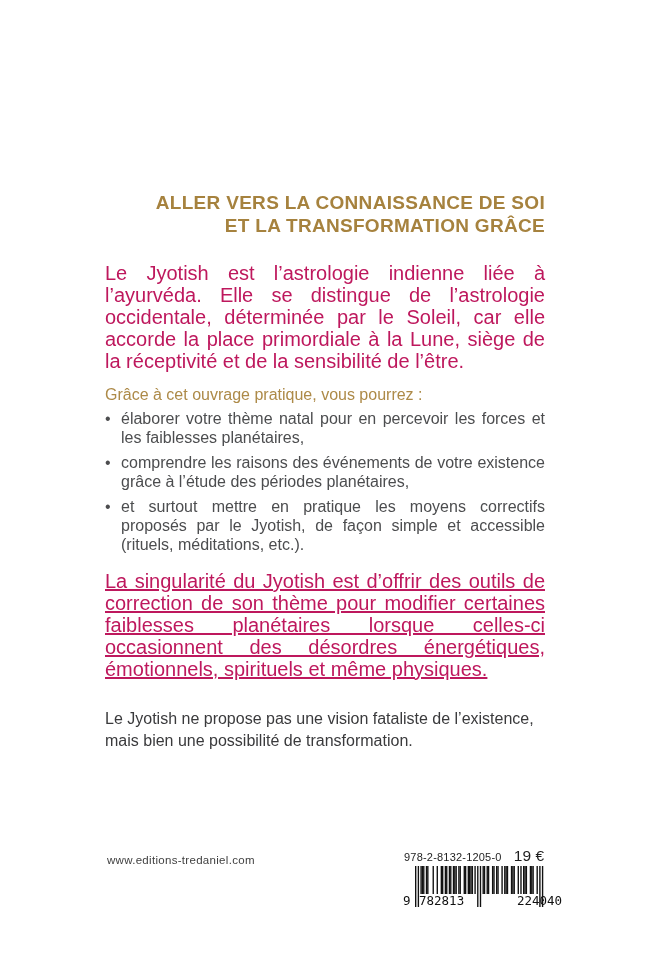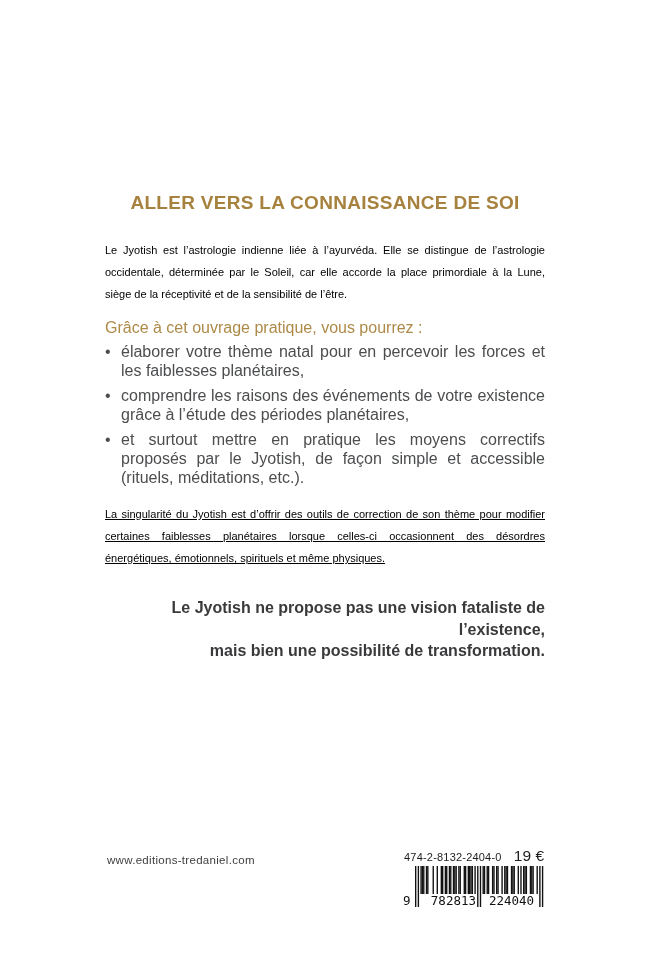--- a/index.html
+++ b/index.html
@@ -11,34 +11,34 @@
     overflow:hidden;
   }
   .cover{position:absolute;inset:0;background:#ffffff;}
   .content{
     width:440px;
     margin:0 auto;
     padding-top:191px;
   }
   .headline{
     margin:0 0 25px 0;
-    text-align:center;
+    text-align:right;
     font-size:19px;
     line-height:23px;
     font-weight:700;
     letter-spacing:0.3px;
     color:#A6823E;
   }
   .headline span{display:block;}
   .para{
     margin:0;
-    font-size:11px;
+    font-size:20px;
     line-height:22px;
     text-align:justify;
-    color:#000000;
+    color:#be185d;
   }
   .para.intro{margin-bottom:12px;}
   .para.singularity{margin-top:16px;margin-bottom:28px;text-decoration:underline;}
   .lead{
     margin:0 0 3px 0;
     font-size:16px;
     line-height:22px;
     color:#AD8A48;
   }
   ul.benefits{
@@ -55,24 +55,24 @@
     color:#4C4D4F;
     margin-bottom:6px;
   }
   ul.benefits li .bullet{
     position:absolute;
     left:0;top:0;
     color:#4C4D4F;
   }
   .tagline{
     margin:0;
-    text-align:right;
+    text-align:left;
     font-size:16px;
     line-height:21.5px;
-    font-weight:700;
+    font-weight:400;
     color:#3A3A3C;
   }
   .tagline span{display:block;}
   .website{
     position:absolute;
     left:107px;top:854px;
     font-size:11.5px;
     letter-spacing:0.3px;
     color:#3F3F3F;
   }
@@ -100,32 +100,33 @@
   }
   .barcode svg{display:block;fill:#111;}
   .bc-digits span{
     position:absolute;
     top:27px;
     font-family:"DejaVu Sans Mono",monospace;
     font-size:12.5px;
     color:#111;
   }
   .bc-first{left:-1px;width:11px;text-align:left;}
-  .bc-left{left:15px;width:57px;text-align:right;}
-  .bc-right{left:79px;width:57px;text-align:center;}
+  .bc-left{left:15px;width:57px;text-align:left;}
+  .bc-right{left:79px;width:57px;text-align:center;padding-left:28px;}
 </style>
 </head>
 <body>
 
 <div class="cover">
 
   <div class="content">
 
     <h1 class="headline">
       <span>ALLER VERS LA CONNAISSANCE DE SOI</span>
+      <span>ET LA TRANSFORMATION GRÂCE</span>
     </h1>
 
     <p class="para intro">Le Jyotish est l’astrologie indienne liée à l’ayurvéda. Elle se distingue de l’astrologie occidentale, déterminée par le Soleil, car elle accorde la place primordiale à la Lune, siège de la réceptivité et de la sensibilité de l’être.</p>
 
     <p class="lead">Grâce à cet ouvrage pratique, vous pourrez :</p>
 
     <ul class="benefits">
       <li>
         <span class="bullet">•</span>
         <span>élaborer votre thème natal pour en percevoir les forces et les faiblesses planétaires,</span>
@@ -145,21 +146,21 @@
     <p class="tagline">
       <span>Le Jyotish ne propose pas une vision fataliste de l’existence,</span>
       <span>mais bien une possibilité de transformation.</span>
     </p>
 
   </div>
 
   <div class="website">www.editions-tredaniel.com</div>
 
   <div class="price-row">
-    <span class="isbn">474-2-8132-2404-0</span>
+    <span class="isbn">978-2-8132-1205-0</span>
     <span class="price">19 €</span>
   </div>
 
   <div class="barcode">
     <svg id="barcode-svg" width="140" height="41" viewBox="0 0 140 41" xmlns="http://www.w3.org/2000/svg">
         <rect x="11.00" y="0" width="1.37" height="41"></rect>
         <rect x="13.70" y="0" width="1.37" height="41"></rect>
         <rect x="16.40" y="0" width="1.37" height="28"></rect>
         <rect x="17.75" y="0" width="1.37" height="28"></rect>
         <rect x="19.10" y="0" width="1.37" height="28"></rect>

